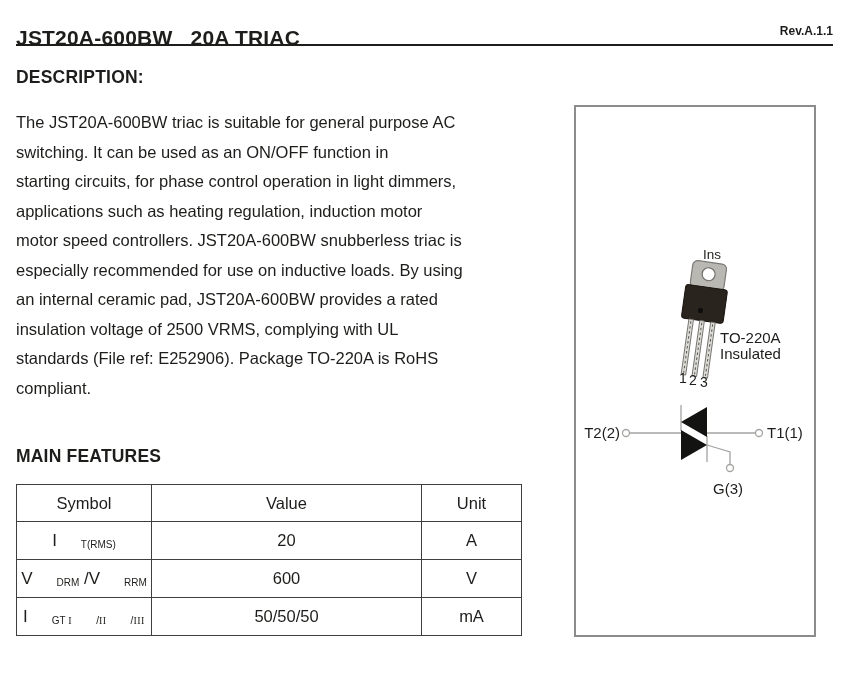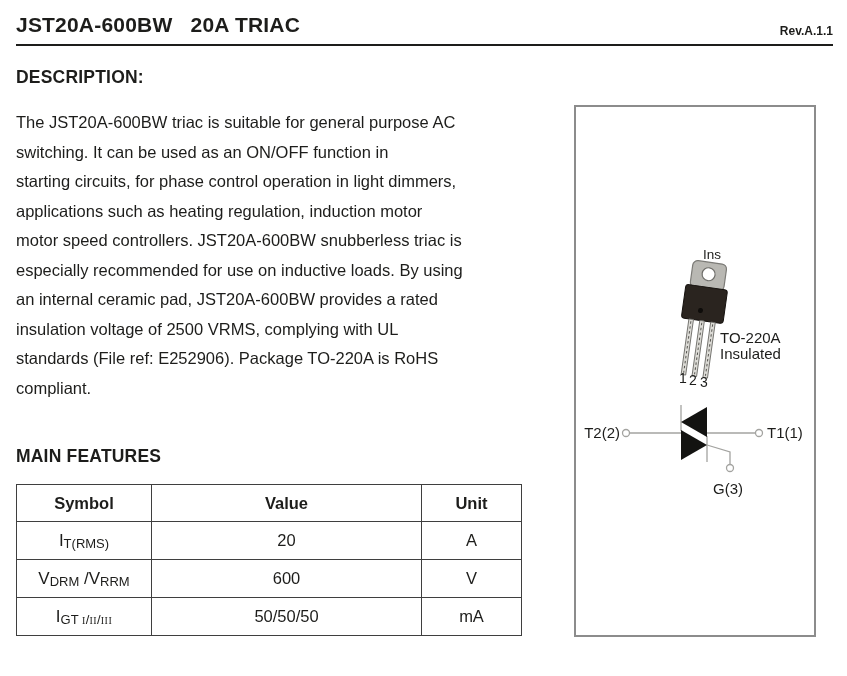--- a/index.html
+++ b/index.html
@@ -6,21 +6,21 @@
   html,body { width:847px; height:676px; background:#ffffff; }
   body {
     position:relative;
     font-family:"Liberation Sans", sans-serif;
     color:#1d1d1b;
     overflow:hidden;
   }
 
   
   .doc-title {
-    position:absolute; left:16px; top:13px;
+    position:absolute; left:16px; top:26px;
     font-size:21px; font-weight:bold; letter-spacing:.2px;
     white-space:pre;
   }
   .doc-rev {
     position:absolute; right:14px; top:24px;
     font-size:12px; font-weight:bold;
   }
   .header-rule {
     position:absolute; left:16px; right:14px; top:44px;
     height:2px; background:#1d1d1b;
@@ -48,28 +48,28 @@
     border-collapse:collapse;
     table-layout:fixed;
   }
   .features-table th, .features-table td {
     border:1.5px solid #3f3f3f;
     text-align:center; vertical-align:middle;
     font-weight:normal;
     font-size:16.5px;
     background:#fff;
   }
-  .features-table th { height:37px;font-weight:bold; }
+  .features-table th { height:37px; }
   .features-table td { height:38px; }
   .col-symbol { width:135px; }
   .col-value  { width:270px; }
   .col-unit   { width:100px; }
   td.symbol-cell { white-space:pre; }
   .sym-n   { font-size:17px; }
-  .sym-sub { font-size:13px; vertical-align:-2px; }
+  .sym-sub { font-size:10px; vertical-align:-2px;padding-left:24px; }
   .sym-sub-roman {
     font-family:"Liberation Serif", serif;
     font-size:10px; vertical-align:-2px; letter-spacing:.5px;
   }
 
   
   .figure-box {
     position:absolute; left:574px; top:105px;
     width:242px; height:532px;
     border:2px solid #8c8c8c;

